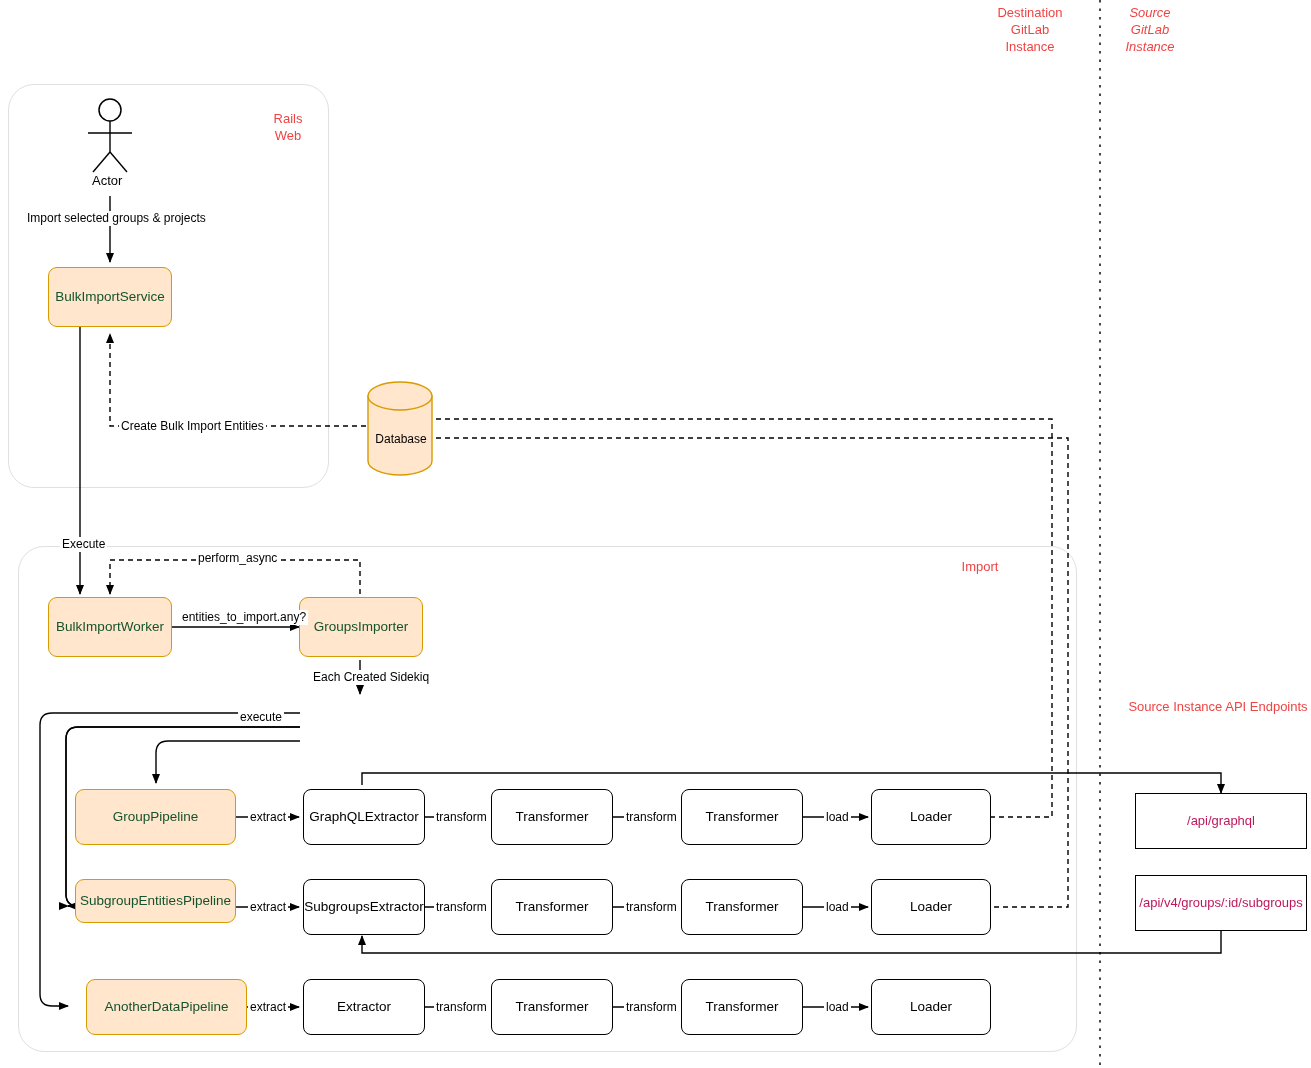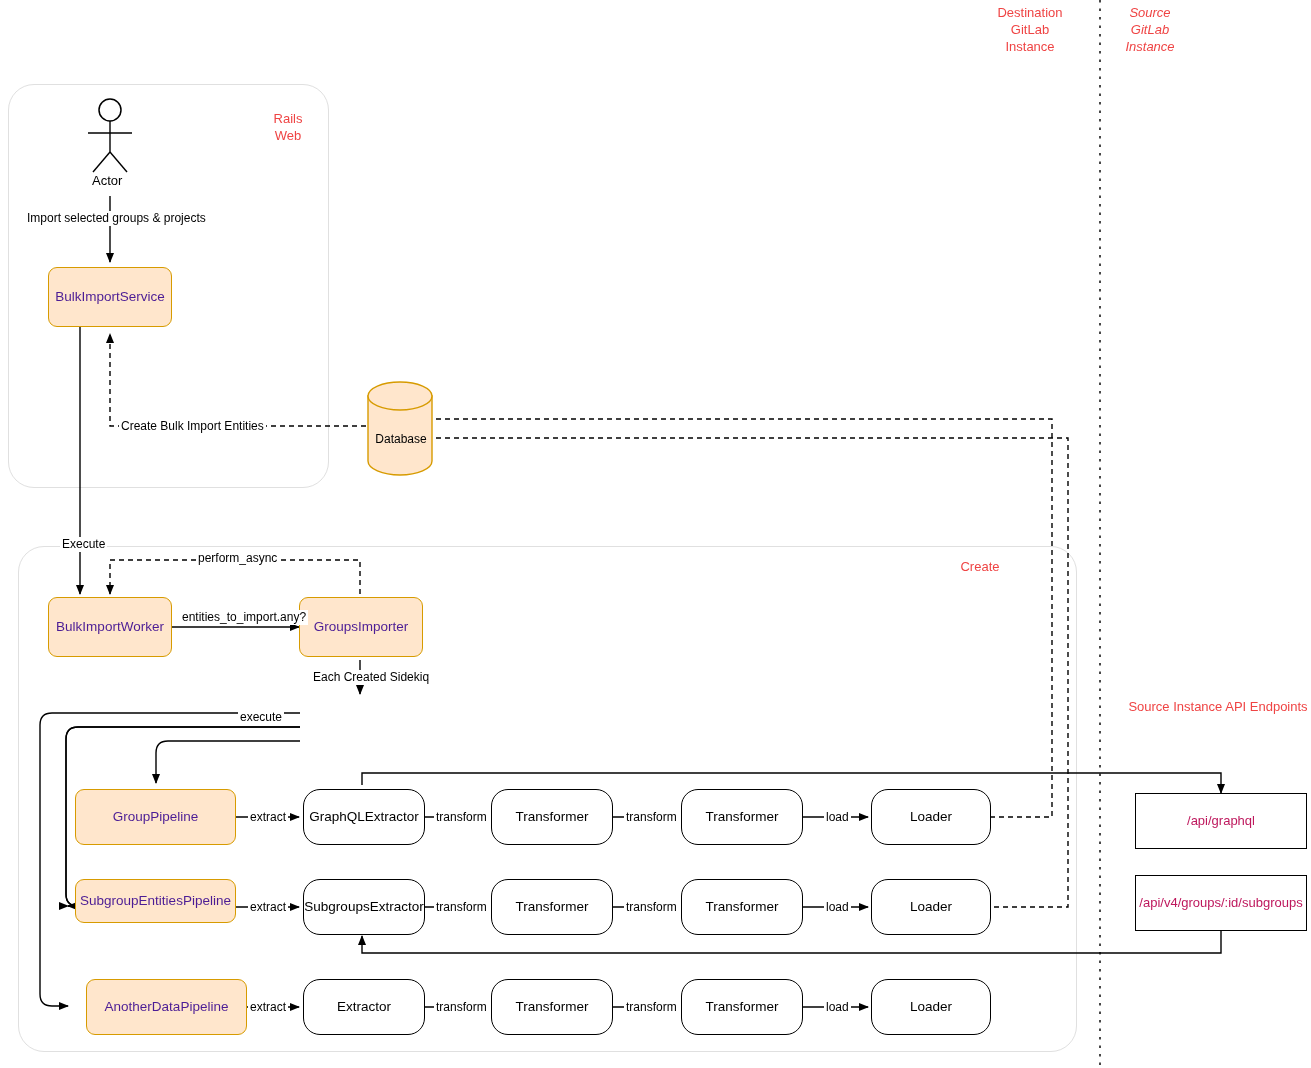--- a/index.html
+++ b/index.html
@@ -12,24 +12,24 @@
   #stage{position:absolute;left:0;top:0;width:1311px;height:1068px;}
   svg#wires{position:absolute;left:0;top:0;width:1311px;height:1068px;}
 
   .node{
     position:absolute;box-sizing:border-box;
     display:flex;align-items:center;justify-content:center;
     text-align:center;line-height:1.15;
   }
   .proc{
     background:#ffe6cc;border:1.4px solid #d79b00;border-radius:9px;
-    font-size:13.5px;color:#4c1d95;
+    font-size:13.5px;color:#14532d;
   }
   .plain{
-    background:#ffffff;border:1.4px solid #000000;border-radius:17px;
+    background:#ffffff;border:1.4px solid #000000;border-radius:8px;
     font-size:13.5px;color:#000;
   }
   .endpoint{
     background:#ffffff;border:1.3px solid #000000;border-radius:0;
     font-size:13px;color:#be185d;
   }
   .lbl{
     position:absolute;font-size:12px;color:#000;white-space:pre;
     line-height:1.28;background:transparent;
   }
@@ -44,21 +44,21 @@
 </head>
 <body>
 
 <div id="stage">
 
   <div class="zone" style="left:8px;top:84px;width:321px;height:404px;"></div>
   <div class="zonelabel" style="left:258px;top:111px;width:60px;">Rails
 Web</div>
 
   <div class="zone" style="left:18px;top:546px;width:1059px;height:506px;"></div>
-  <div class="zonelabel" style="left:944px;top:559px;width:72px;">Create</div>
+  <div class="zonelabel" style="left:944px;top:559px;width:72px;">Import</div>
 
   <div class="zonelabel" style="left:1123px;top:699px;width:190px;">Source Instance API Endpoints</div>
 
   <div class="zonelabel" style="left:978px;top:5px;width:104px;">Destination
 GitLab
 Instance</div>
   <div class="zonelabel" style="left:1105px;top:5px;width:90px;font-style:italic;">Source
 GitLab
 Instance</div>
 

